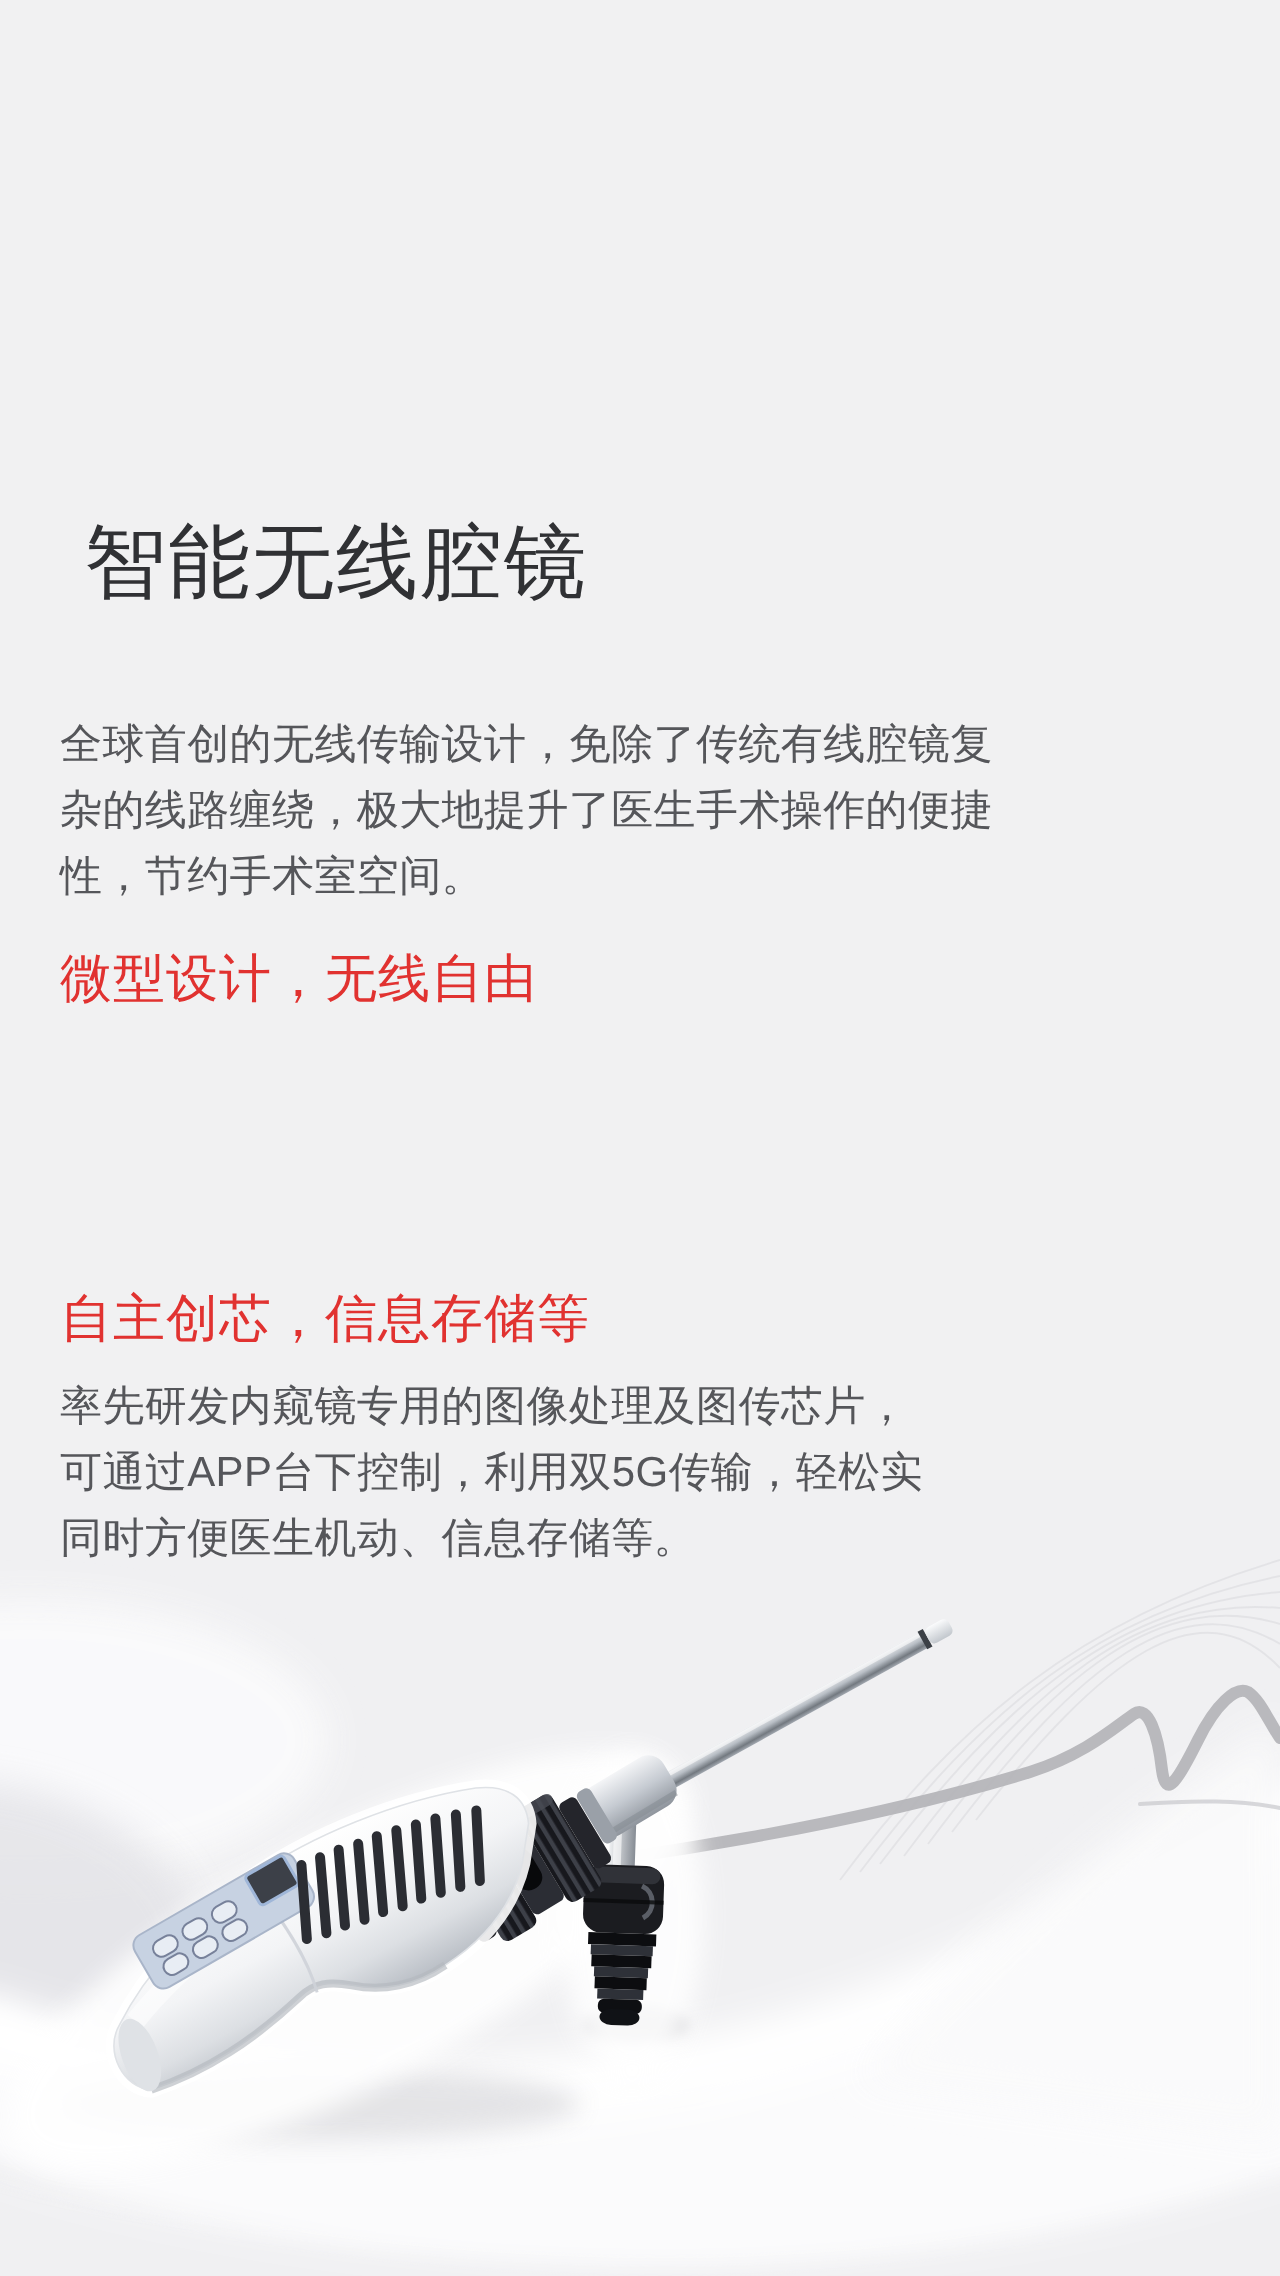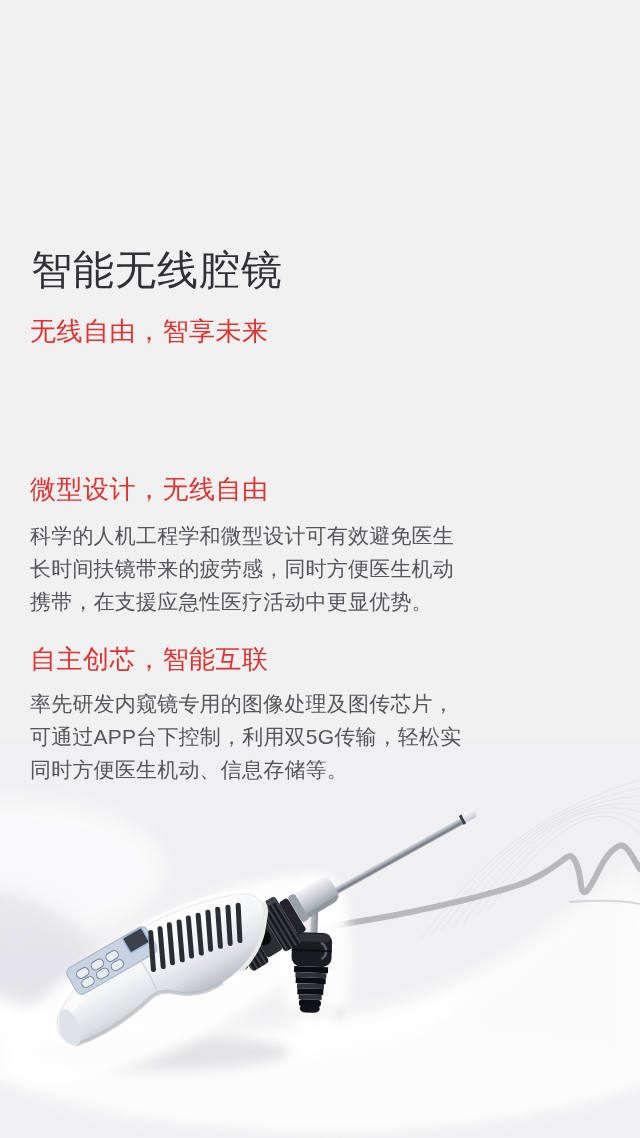--- a/index.html
+++ b/index.html
@@ -3,21 +3,21 @@
 <meta charset="utf-8">
 <style>
   html,body{margin:0;padding:0;}
   body{
     width:640px;height:1138px;position:relative;overflow:hidden;
     background:#f1f1f2;
     font-family:"Liberation Sans","DejaVu Sans",sans-serif;
   }
   .text-layer{position:absolute;inset:0;z-index:2;}
   .page-title{
-    position:absolute;left:30px;top:247px;margin:1px;
+    position:absolute;left:30px;top:247px;margin:12px;
     font-size:41px;line-height:1.12;font-weight:400;
     letter-spacing:1px;color:#303134;
   }
   .h-red{
     position:absolute;left:30px;margin:0;
     font-size:26px;line-height:1.15;font-weight:400;
     letter-spacing:.5px;color:#e13230;
   }
   .h1{top:317px}.h2{top:475px}.h3{top:645px}
   .para{
@@ -27,28 +27,27 @@
   }
   .p1{top:356px}.p2{top:519px}.p3{top:687px}
   .art-layer{position:absolute;left:0;top:740px;width:640px;height:398px;z-index:1;}
 </style>
 </head>
 <body style="background: rgb(241, 241, 242);">
 
 <div class="text-layer">
   <h1 class="page-title" style="color: rgb(48, 49, 52);">智能无线腔镜</h1>
 
-  <h2 class="h-red h1" style="color: rgb(225, 50, 48);">无线自由，智享未来</h2>
+  <p class="para p1" style="color: rgb(85, 86, 90);">全球首创的无线传输设计，免除了传统有线腔镜复
+杂的线路缠绕，极大地提升了医生手术操作的便捷
+性，节约手术室空间。</p>
 
   <h2 class="h-red h2" style="color: rgb(225, 50, 48);">微型设计，无线自由</h2>
-  <p class="para p2" style="color: rgb(85, 86, 90);">科学的人机工程学和微型设计可有效避免医生
-长时间扶镜带来的疲劳感，同时方便医生机动
-携带，在支援应急性医疗活动中更显优势。</p>
-
-  <h2 class="h-red h3" style="color: rgb(225, 50, 48);">自主创芯，智能互联</h2>
+
+  <h2 class="h-red h3" style="color: rgb(225, 50, 48);">自主创芯，信息存储等</h2>
   <p class="para p3" style="color: rgb(85, 86, 90);">率先研发内窥镜专用的图像处理及图传芯片，
 可通过APP台下控制，利用双5G传输，轻松实
 同时方便医生机动、信息存储等。</p>
 </div>
 
 <svg class="art-layer" viewBox="0 0 640 398" xmlns="http://www.w3.org/2000/svg">
   <defs>
     <filter id="b4" x="-60%" y="-60%" width="220%" height="220%">
         <feGaussianBlur stdDeviation="3"></feGaussianBlur>
       </filter>

